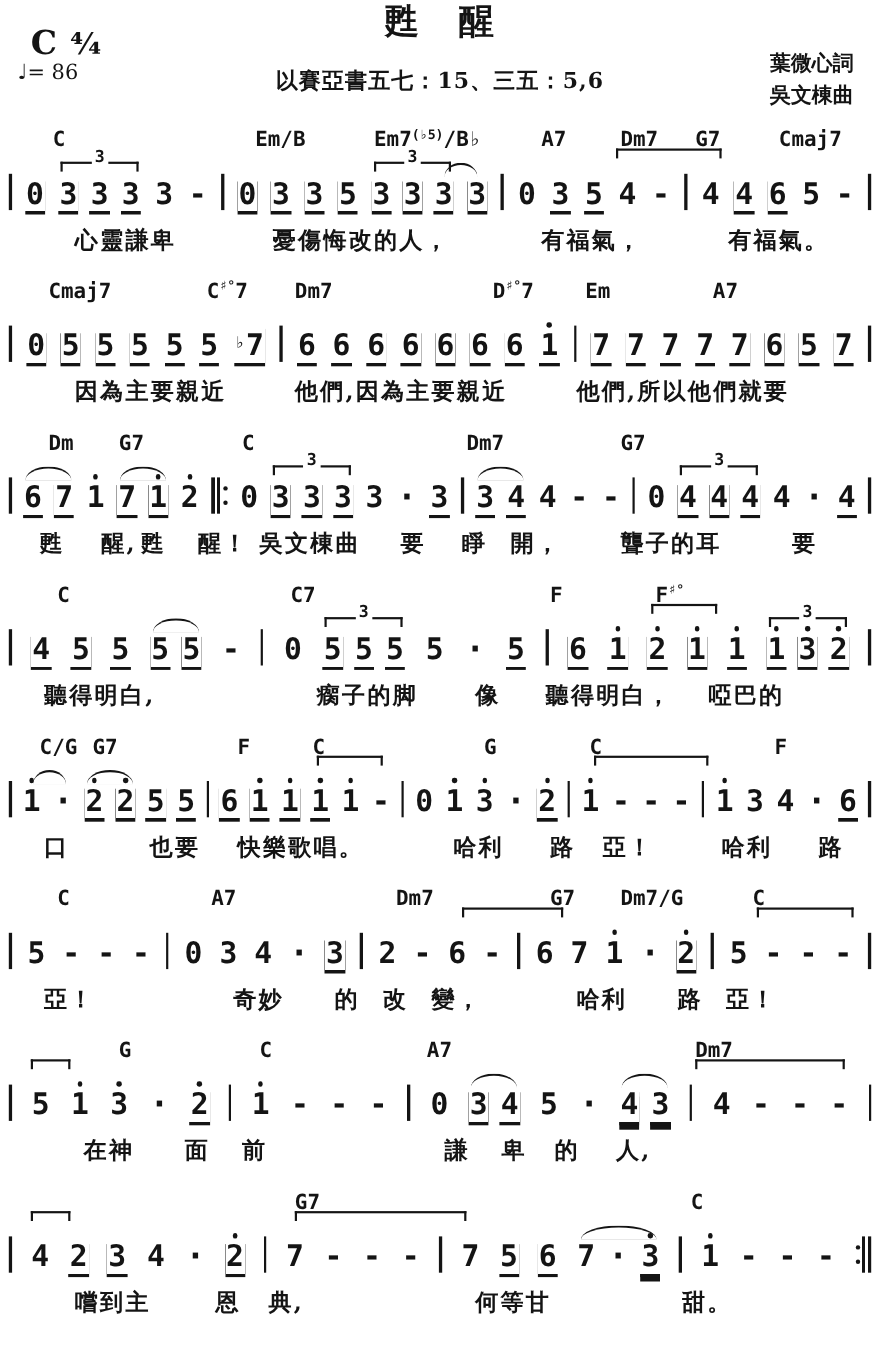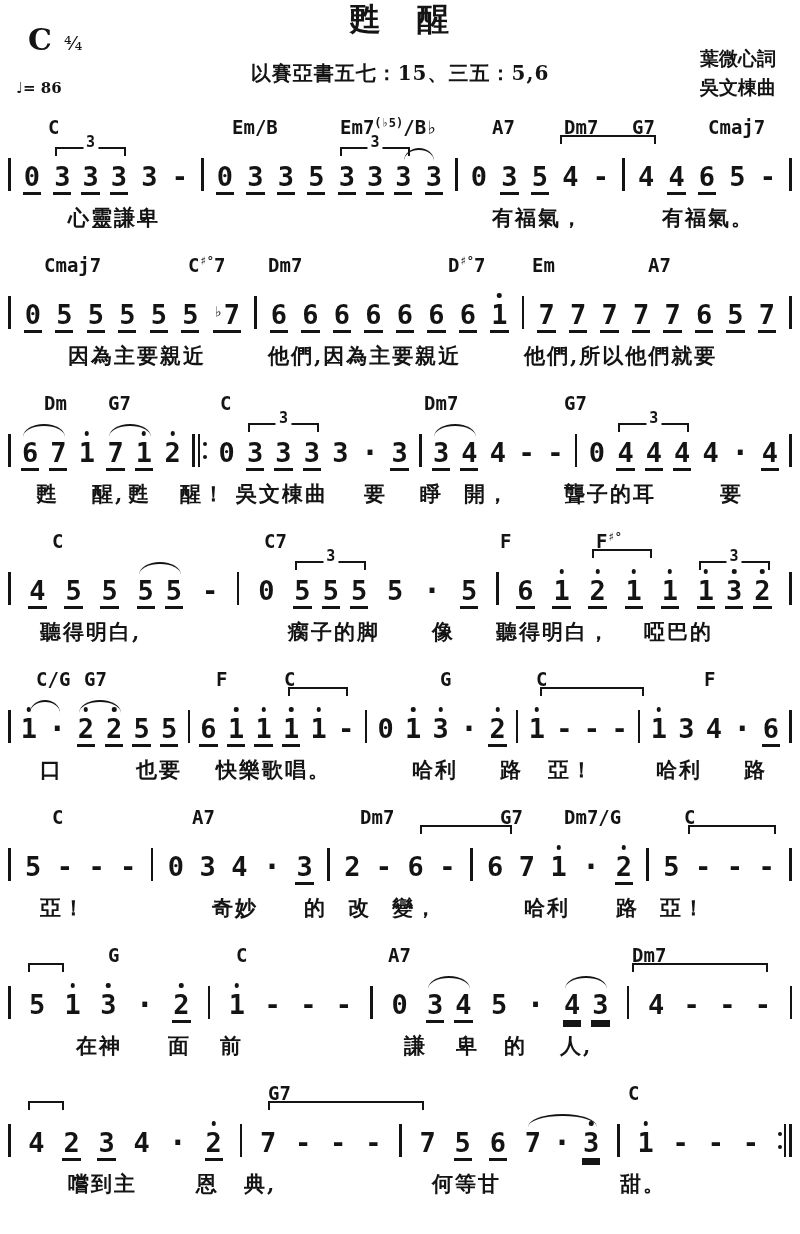--- a/index.html
+++ b/index.html
@@ -8,22 +8,22 @@
   .page{position:relative;width:800px;height:1234px;background:#fff;}
 
   
   .header{position:relative;height:114px;}
   .title{position:absolute;left:0;right:0;top:2px;text-align:center;
          font-size:32px;font-weight:bold;letter-spacing:2px;line-height:1.1;}
   .scripture{position:absolute;left:0;right:0;top:60px;text-align:center;
              font-size:20px;font-weight:bold;letter-spacing:1px;}
   .keyblock{position:absolute;left:28px;top:22px;font-size:30px;font-weight:bold;
             font-family:"DejaVu Serif",serif;}
-  .timesig{font-size:19px;margin-left:12px;font-weight:normal;}
-  .tempo{position:absolute;left:16px;top:79px;font-size:15px;font-weight:bold;}
+  .timesig{font-size:27px;margin-left:12px;font-weight:bold;}
+  .tempo{position:absolute;left:16px;top:55px;font-size:19px;font-weight:normal;}
   .credits{position:absolute;right:24px;top:44px;text-align:right;
            font-size:19px;font-weight:bold;line-height:1.55;}
 
   
   .line{position:relative;height:138px;}
   .chord-row{position:relative;height:28px;}
   .chord{position:absolute;top:2px;white-space:nowrap;
          font:bold 19px "DejaVu Sans Mono",monospace;}
   .csup{font-size:12px;position:relative;top:-7px;}
   .cbracket{position:absolute;top:21px;height:7px;
@@ -120,20 +120,21 @@
           <span class="bar"></span>
           <span class="nt">4</span>
           <span class="nt u1">4</span>
           <span class="nt u1">6</span>
           <span class="nt">5</span>
           <span class="nt dash">-</span>
           <span class="bar"></span>
         </div>
         <div class="lyric-row">
           <span class="lyric" style="left: 8.5%;">心靈謙卑</span>
+          <span class="lyric" style="left: 31%;">憂傷悔改的人，</span>
           <span class="lyric" style="left: 61.5%;">有福氣，</span>
           <span class="lyric" style="left: 80%; margin-left: 22px;">有福氣。</span>
         </div>
       </div>
       <div class="line">
         <div class="chord-row">
           <span class="chord" style="left: 5.5%;">Cmaj7</span>
           <span class="chord" style="left: 23.5%;">C<span class="csup">♯°</span>7</span>
           <span class="chord" style="left: 33.5%;">Dm7</span>
           <span class="chord" style="left: 56%;">D<span class="csup">♯°</span>7</span>

